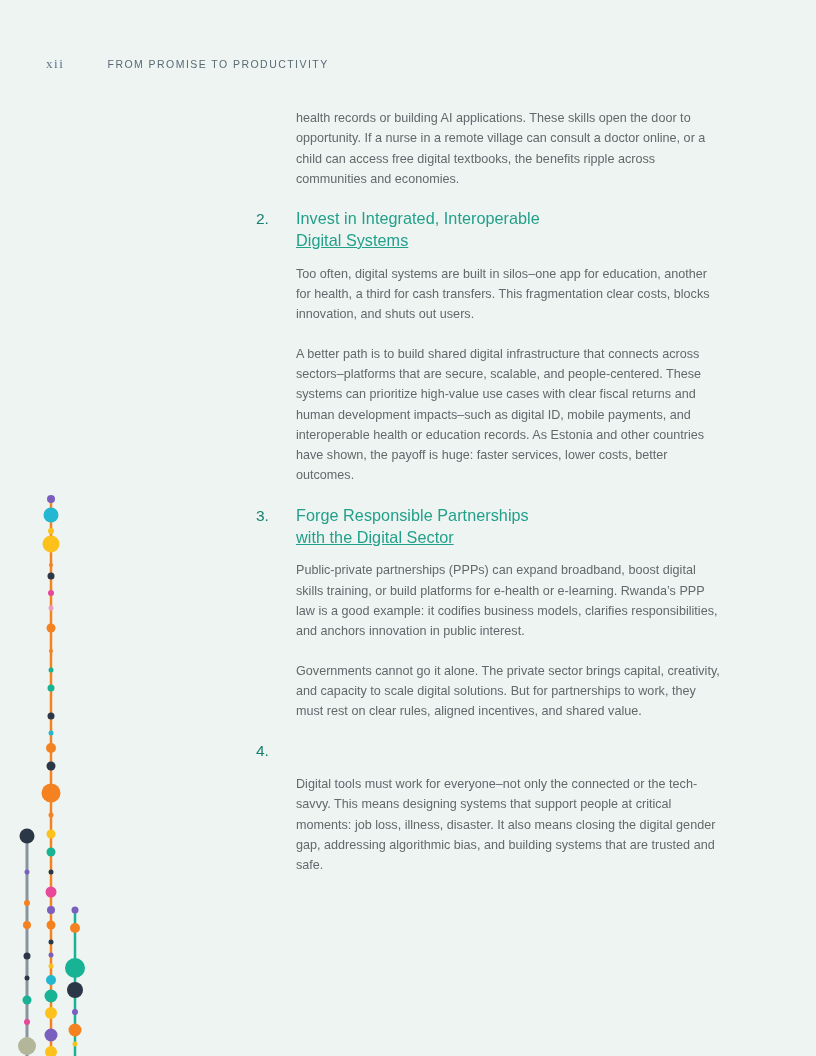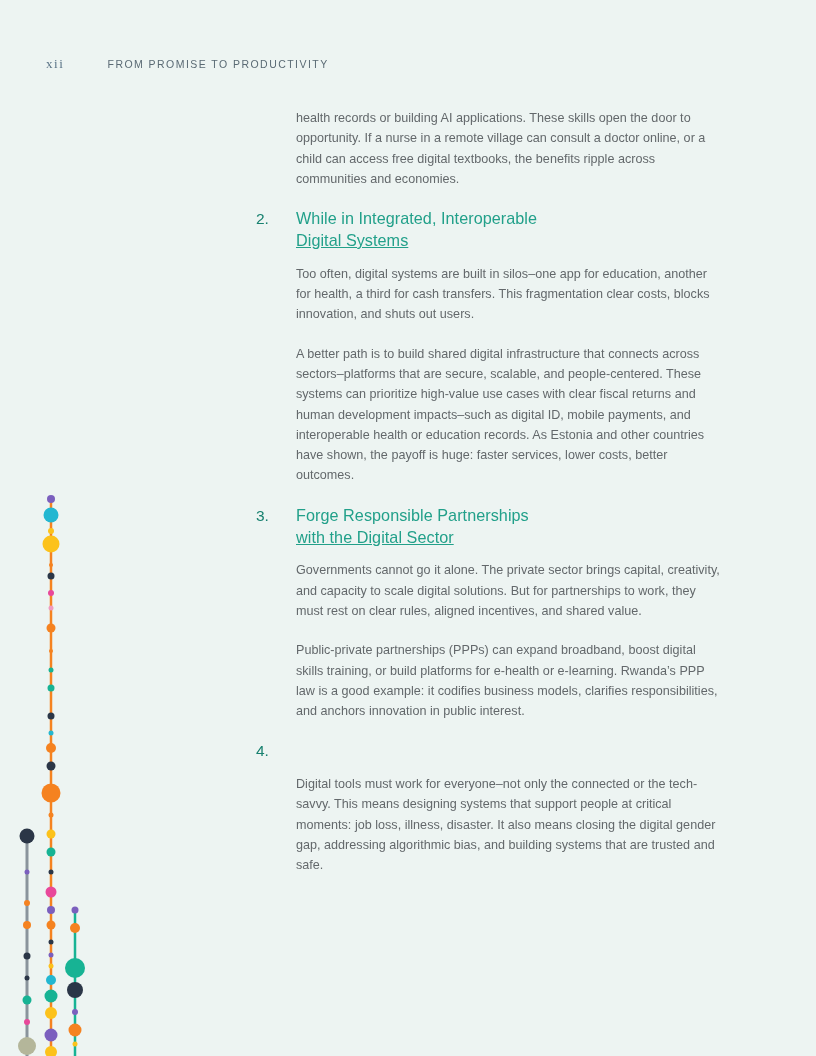--- a/index.html
+++ b/index.html
@@ -174,41 +174,41 @@
   </svg>
 
 <div class="text-column">
 
   <p class="body-par lead">health records or building AI applications. These skills open the door to opportunity. If a nurse in a remote village can consult a doctor online, or a child can access free digital textbooks, the benefits ripple across communities and economies.</p>
 
   <div class="section">
     <div class="section-heading">
       <span class="section-number">2.</span>
       <span class="section-title">
-        <span class="line1">While in Integrated, Interoperable</span>
+        <span class="line1">Invest in Integrated, Interoperable</span>
         <span class="line2">Digital Systems</span>
       </span>
     </div>
     <div class="section-body">
       <p class="body-par">Too often, digital systems are built in silos–one app for education, another for health, a third for cash transfers. This fragmentation clear costs, blocks innovation, and shuts out users.</p>
       <p class="body-par">A better path is to build shared digital infrastructure that connects across sectors–platforms that are secure, scalable, and people-centered. These systems can prioritize high-value use cases with clear fiscal returns and human development impacts–such as digital ID, mobile payments, and interoperable health or education records. As Estonia and other countries have shown, the payoff is huge: faster services, lower costs, better outcomes.</p>
     </div>
   </div>
 
   <div class="section">
     <div class="section-heading">
       <span class="section-number">3.</span>
       <span class="section-title">
         <span class="line1">Forge Responsible Partnerships</span>
         <span class="line2">with the Digital Sector</span>
       </span>
     </div>
     <div class="section-body">
+      <p class="body-par">Public-private partnerships (PPPs) can expand broadband, boost digital skills training, or build platforms for e-health or e-learning. Rwanda’s PPP law is a good example: it codifies business models, clarifies responsibilities, and anchors innovation in public interest.</p>
       <p class="body-par">Governments cannot go it alone. The private sector brings capital, creativity, and capacity to scale digital solutions. But for partnerships to work, they must rest on clear rules, aligned incentives, and shared value.</p>
-      <p class="body-par">Public-private partnerships (PPPs) can expand broadband, boost digital skills training, or build platforms for e-health or e-learning. Rwanda’s PPP law is a good example: it codifies business models, clarifies responsibilities, and anchors innovation in public interest.</p>
     </div>
   </div>
 
   <div class="section">
     <div class="section-heading">
       <span class="section-number">4.</span>
     </div>
     <div class="section-body">
       <p class="body-par">Digital tools must work for everyone–not only the connected or the tech-savvy. This means designing systems that support people at critical moments: job loss, illness, disaster. It also means closing the digital gender gap, addressing algorithmic bias, and building systems that are trusted and safe.</p>
     </div>

